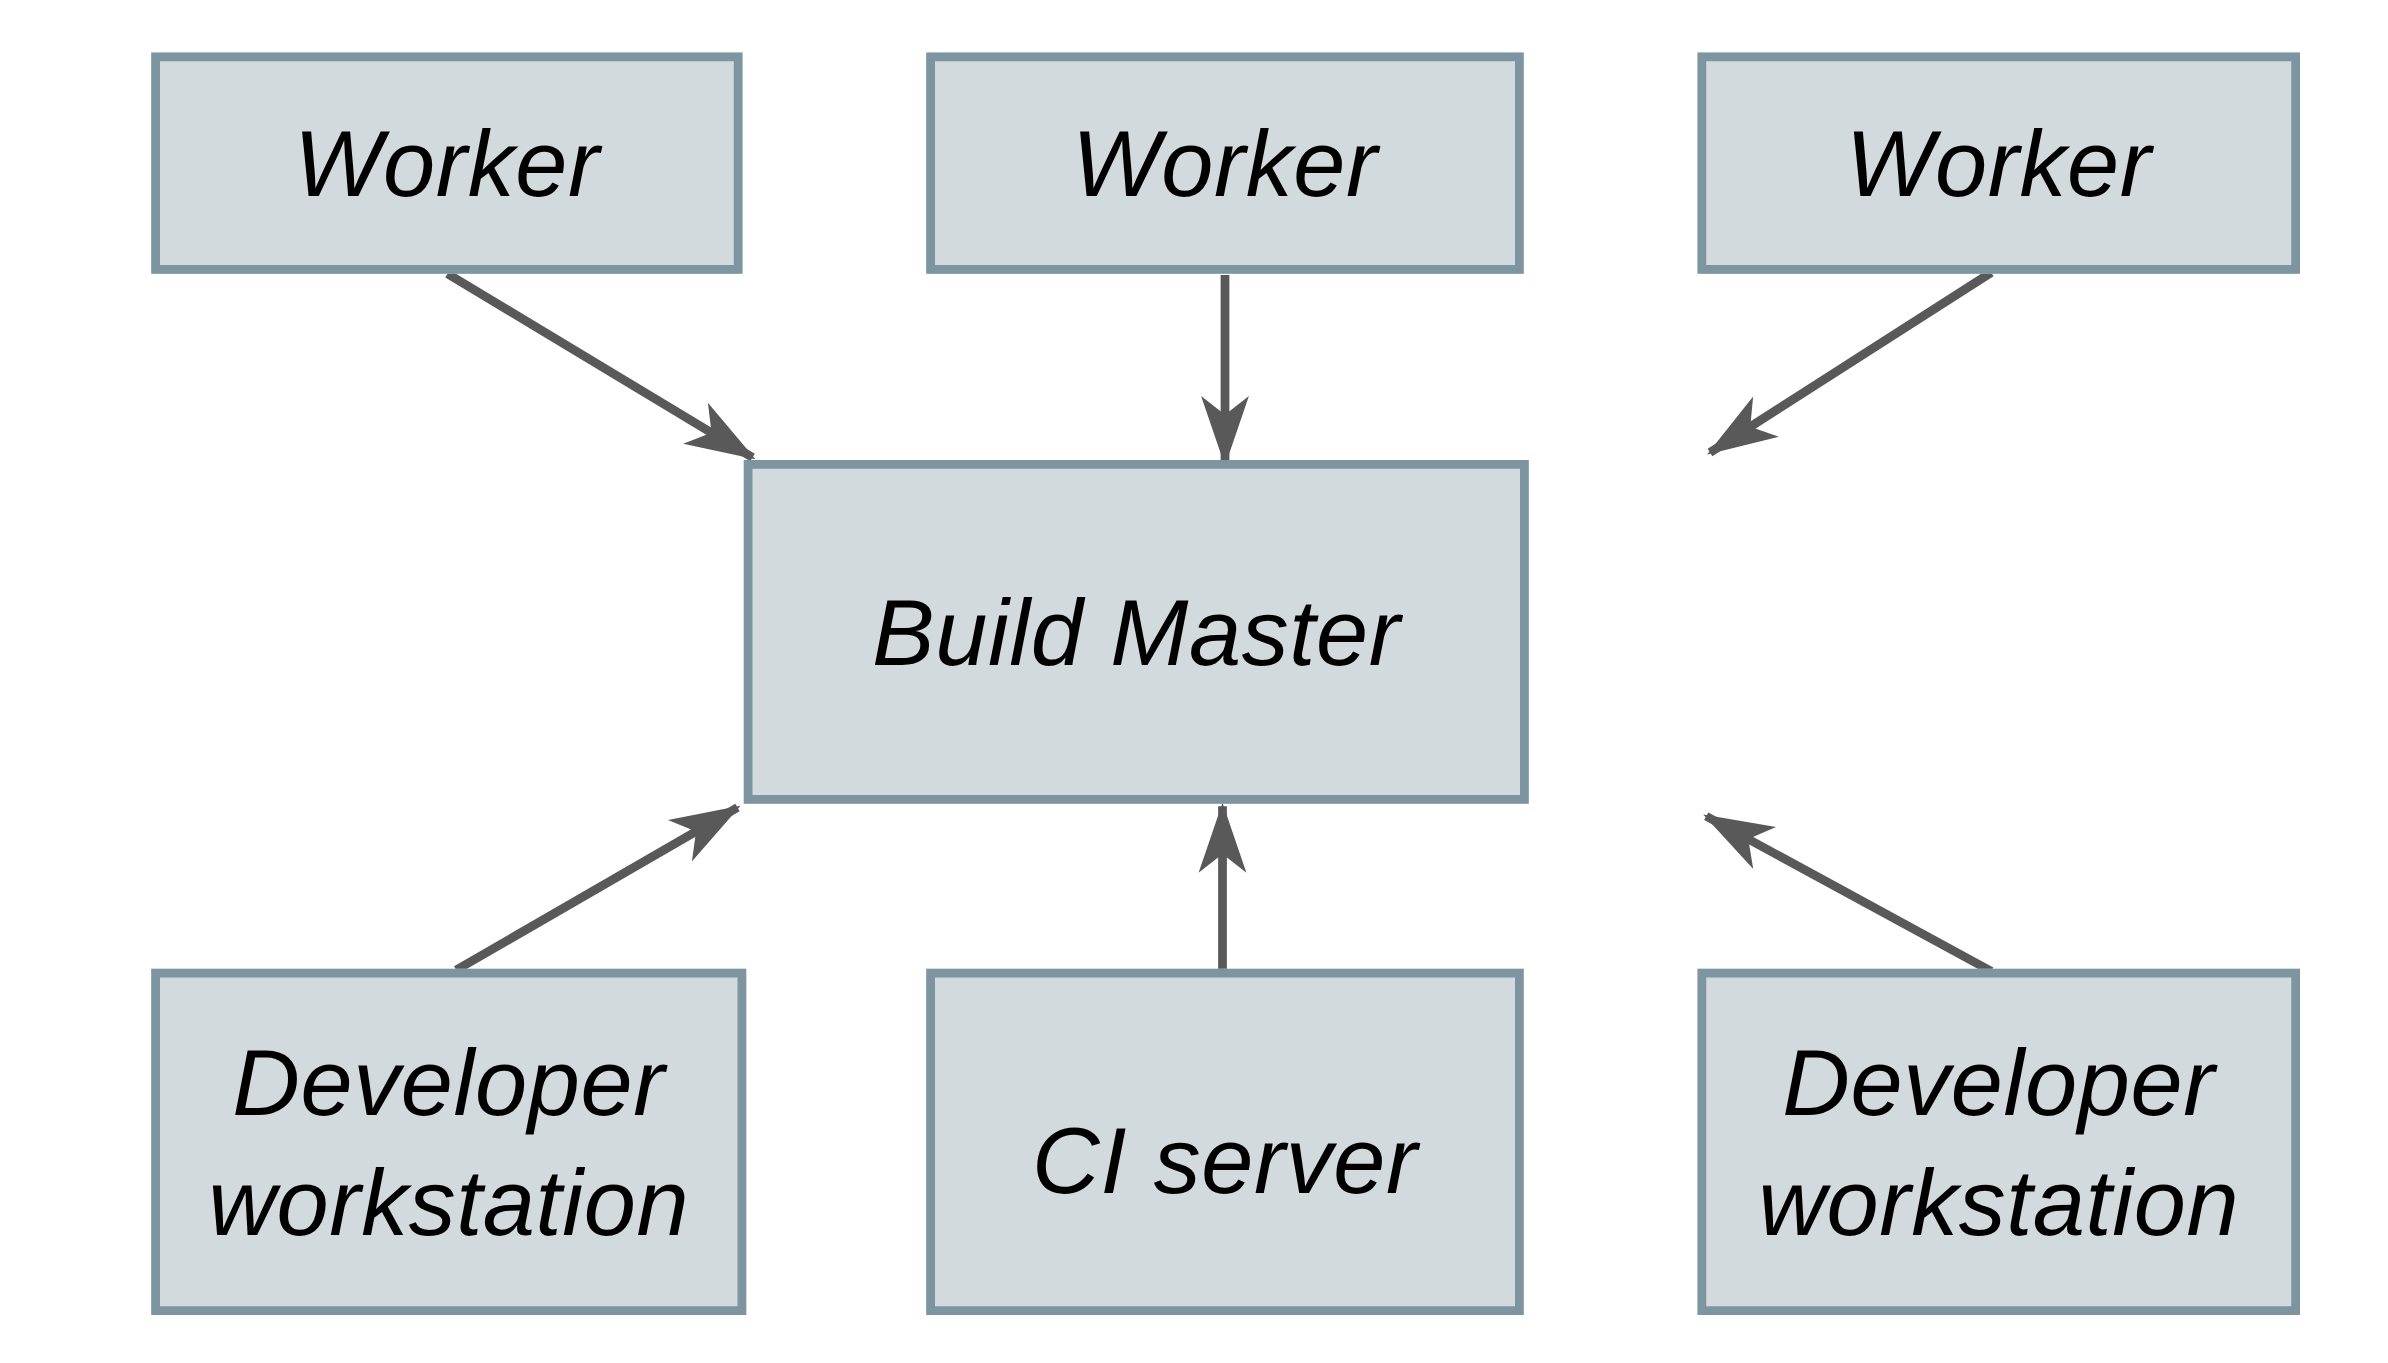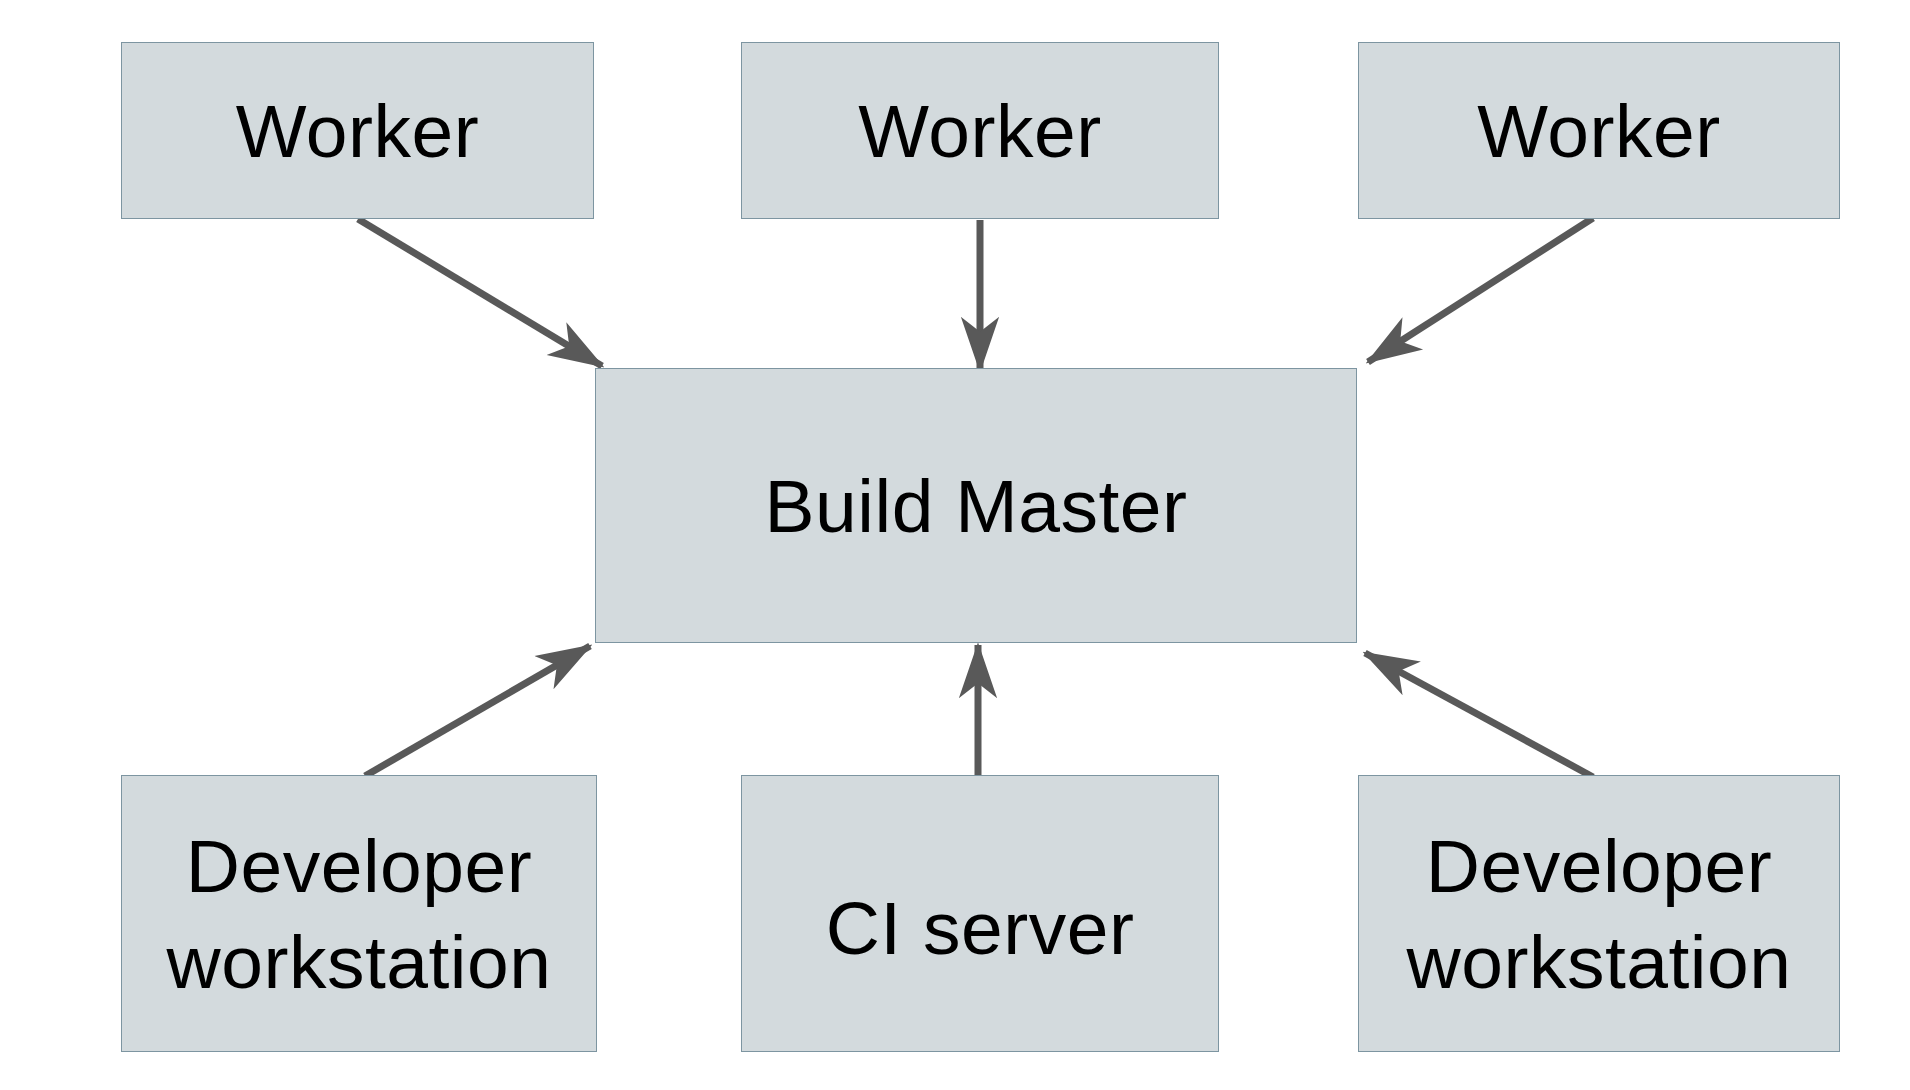--- a/index.html
+++ b/index.html
@@ -19,26 +19,27 @@
     position: absolute;
     left: 0;
     top: 0;
     width: 1910px;
     height: 1090px;
     display: block;
   }
   .node {
     position: absolute;
     box-sizing: border-box;
-    border: 1px solid #0f172a;
+    border: 7px solid #0f172a;
     background: #d3dadd;
     display: flex;
     align-items: center;
     justify-content: center;
     text-align: center;
+    font-style: italic;
   }
   .node-label {
     color: #000000;
     font-size: 75px;
     line-height: 1.28;
     font-weight: 400;
     letter-spacing: 0.5px;
     padding: 0 20px;
   }
 </style>
@@ -66,21 +67,21 @@
   </div>
 
   <div class="node" style="left: 741px; top: 42px; width: 478px; height: 177px; background: rgb(211, 218, 221); border-color: rgb(125, 149, 161);">
     <span class="node-label" style="color: rgb(0, 0, 0);">Worker</span>
   </div>
 
   <div class="node" style="left: 1358px; top: 42px; width: 482px; height: 177px; background: rgb(211, 218, 221); border-color: rgb(125, 149, 161);">
     <span class="node-label" style="color: rgb(0, 0, 0);">Worker</span>
   </div>
 
-  <div class="node" style="left: 595px; top: 368px; width: 762px; height: 275px; background: rgb(211, 218, 221); border-color: rgb(125, 149, 161);">
+  <div class="node" style="left: 595px; top: 368px; width: 628px; height: 275px; background: rgb(211, 218, 221); border-color: rgb(125, 149, 161);">
     <span class="node-label" style="color: rgb(0, 0, 0);">Build Master</span>
   </div>
 
   <div class="node" style="left: 121px; top: 775px; width: 476px; height: 277px; background: rgb(211, 218, 221); border-color: rgb(125, 149, 161);">
     <span class="node-label" style="color: rgb(0, 0, 0);">Developer workstation</span>
   </div>
 
   <div class="node" style="left: 741px; top: 775px; width: 478px; height: 277px; background: rgb(211, 218, 221); border-color: rgb(125, 149, 161);">
     <span class="node-label" style="color: rgb(0, 0, 0); margin-top: 28px;">CI server</span>
   </div>

